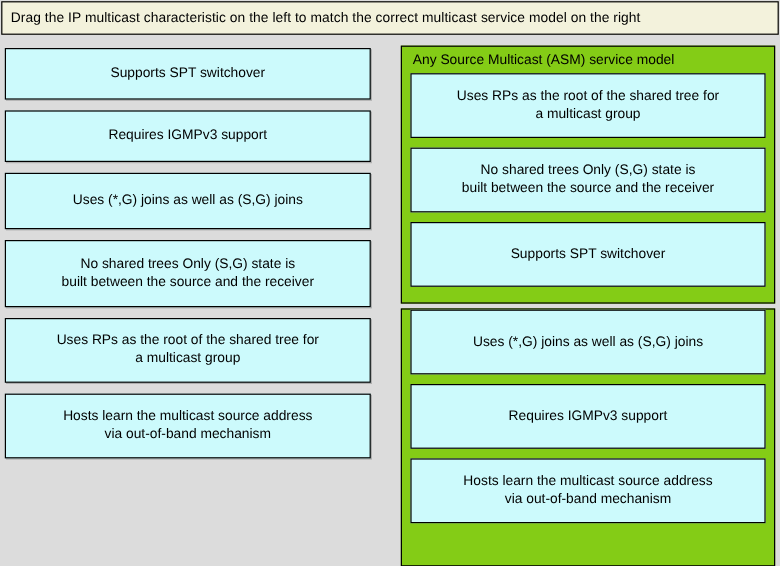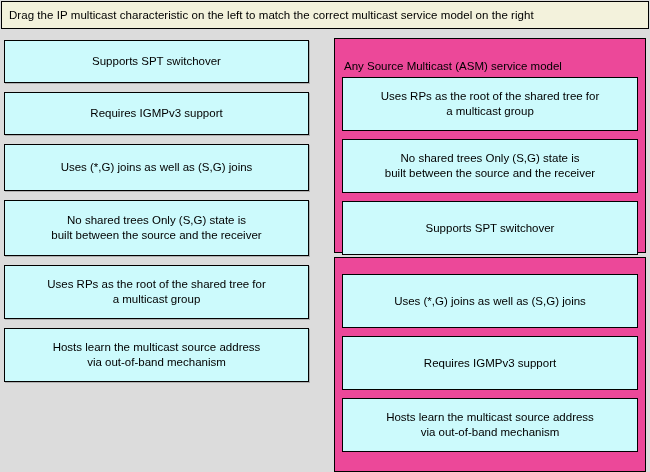--- a/index.html
+++ b/index.html
@@ -73,24 +73,24 @@
   .h-1line { height: 43px; }
   .h-2line { height: 47px; }
   .h-2line-tall { height: 56px; }
   .h-2line-mid { height: 54px; }
 
   
   .panel {
     position: absolute;
     left: 334px;
     width: 312px;
-    background: #ec4899;
-    border: 1px solid #000000;
-    box-sizing: border-box;
-    padding: 16px 7px;
+    background: #84cc16;
+    border: 1px solid #000000;
+    box-sizing: border-box;
+    padding: 0 7px;
   }
   .panel-asm { top: 38px; height: 215px; }
   .panel-ssm { top: 257px; height: 215px; }
 
   .panel-title {
     font-size: 11.5px;
     line-height: 13px;
     padding: 5px 0 4px 2px;
     white-space: nowrap;
   }

